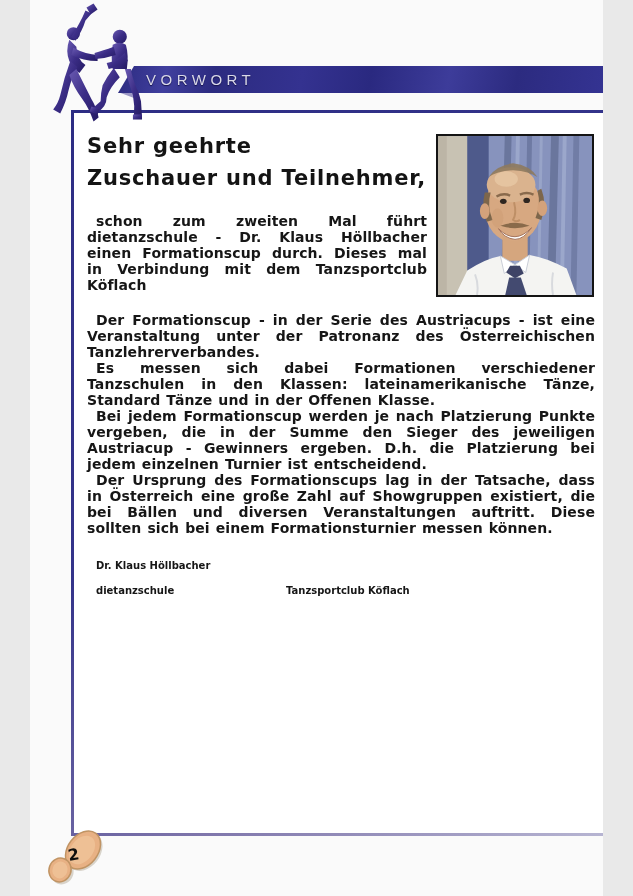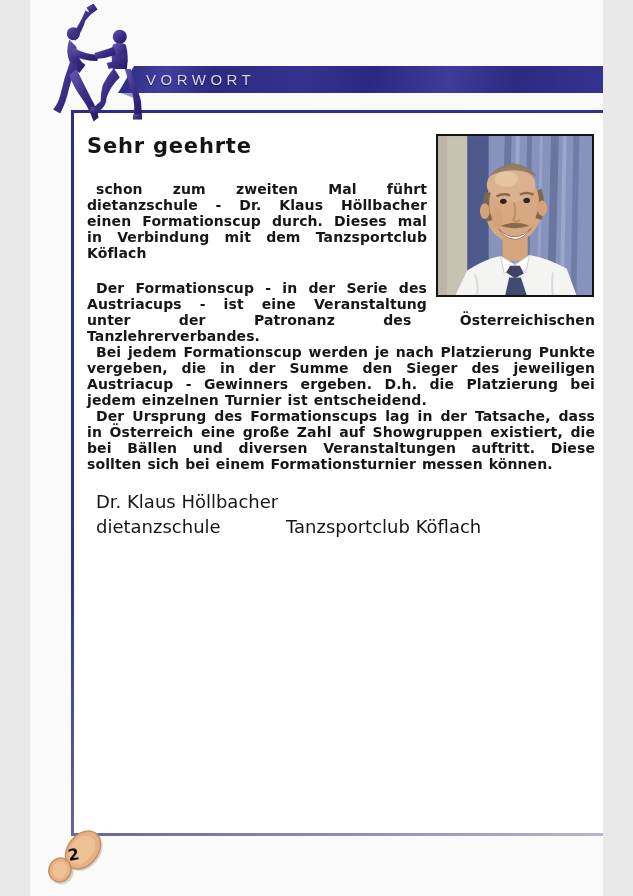--- a/index.html
+++ b/index.html
@@ -39,21 +39,21 @@
 
   .heading{margin:2px 0 0;font-size:21px;line-height:32px;letter-spacing:.8px;
     font-weight:bold;color:#141414}
 
   .para{margin:0;font-size:14px;line-height:16px;font-weight:bold;color:var(--text-ink);
     text-align:justify;text-indent:9px;letter-spacing:.1px;word-spacing:1px}
   .mt{margin-top:19px}
   .clear{clear:both}
   .noj{text-align:left}
 
-  .sig{margin-top:20px;font-size:18px;font-weight:normal;line-height:20px}
+  .sig{margin-top:20px;font-size:10px;font-weight:bold;line-height:20px}
   .sig-name{margin:0;padding-left:9px}
   .sig-row{display:flex;padding-left:9px;margin-top:5px}
   .sig-left{width:190px}
 
   
   .footprint{position:absolute;left:13px;top:828px;width:66px;height:60px;z-index:4}
   .footprint svg{width:100%;height:100%}
 </style>
 </head>
 <body>
@@ -132,26 +132,27 @@
         <path d="M18 163 L30 138 Q48 126 64 123 L79 132 L94 122 Q112 125 132 136 L142 163 Z" fill="#f4f4f2"></path>
         <path d="M64 123 L79 132 L68 141 Z" fill="#fff" stroke="#c9cdd6" stroke-width="1"></path>
         <path d="M94 122 L79 132 L90 140 Z" fill="#fff" stroke="#c9cdd6" stroke-width="1"></path>
         <path d="M74 133 L84 133 L88 141 L79 146 L70 140 Z" fill="#3e4368"></path>
         <path d="M73 145 L85 145 L91 163 L69 163 Z" fill="#434a72"></path>
         <path d="M38 142 Q42 152 40 163" stroke="#d8dade" stroke-width="2" fill="none"></path>
         <path d="M118 140 Q116 152 118 163" stroke="#d8dade" stroke-width="2" fill="none"></path>
       </svg>
     </div>
 
-    <h1 class="heading"><span>Sehr geehrte</span><br></h1>
+    <h1 class="heading"><span>Sehr geehrte</span><br><span>Zuschauer und Teilnehmer,</span></h1>
 
     <p class="para mt">schon zum zweiten Mal führt dietanzschule - Dr. Klaus Höllbacher einen Formationscup durch. Dieses mal in Verbindung mit dem Tanzsportclub Köflach</p>
 
 
     <p class="para mt">Der Formationscup - in der Serie des Austriacups - ist eine Veranstaltung unter der Patronanz des Österreichischen Tanzlehrerverbandes.</p>
+    <p class="para">Es messen sich dabei Formationen verschiedener Tanzschulen in den Klassen: lateinamerikanische Tänze, Standard Tänze und in der Offenen Klasse.</p>
     <p class="para">Bei jedem Formationscup werden je nach Platzierung Punkte vergeben, die in der Summe den Sieger des jeweiligen Austriacup - Gewinners ergeben. D.h. die Platzierung bei jedem einzelnen Turnier ist entscheidend.</p>
     <p class="para">Der Ursprung des Formationscups lag in der Tatsache, dass in Österreich eine große Zahl auf Showgruppen existiert, die bei Bällen und diversen Veranstaltungen auftritt. Diese sollten sich bei einem Formationsturnier messen können.</p>
 
 
     <div class="sig">
       <p class="sig-name">Dr. Klaus Höllbacher</p>
       <div class="sig-row">
         <span class="sig-left">dietanzschule</span>
         <span>Tanzsportclub Köflach</span>
       </div>

